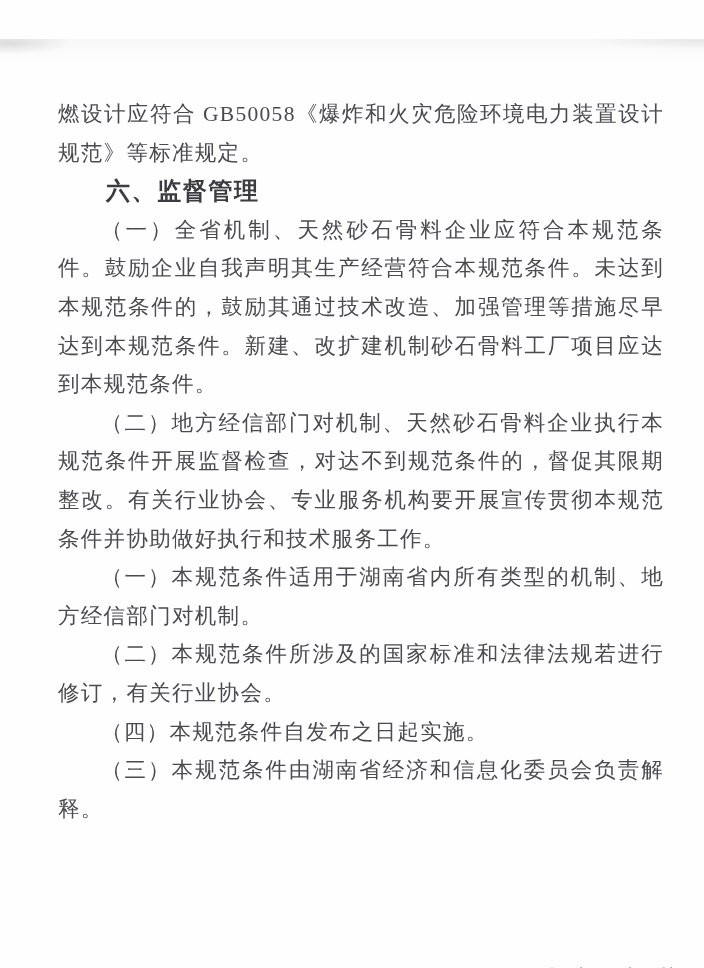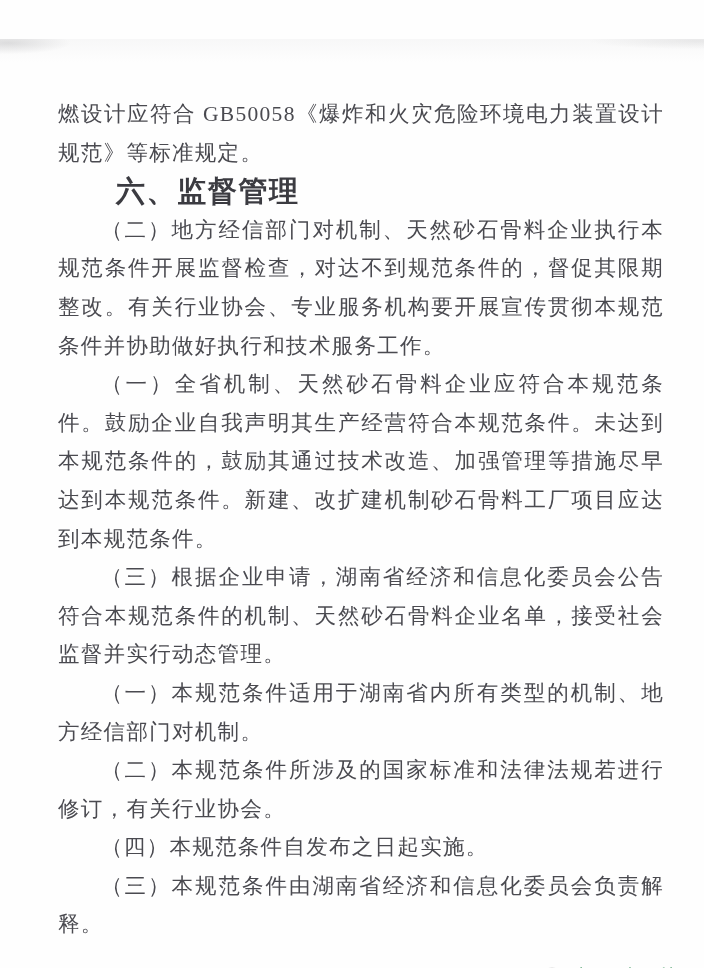--- a/index.html
+++ b/index.html
@@ -44,21 +44,21 @@
   }
   .para {
     margin: 0;
     text-indent: 2em;
   }
   .para.no-indent {
     text-indent: 0;
   }
   .section-heading {
     margin: 0;
-    font-size: 29px;
+    font-size: 24px;
     line-height: 38.6px;
     font-weight: bold;
     color: #3b3b41;
     text-indent: 2em;
     letter-spacing: 1.6px;
   }
   .footer {
     position: absolute;
     right: 0;
     bottom: 16px;
@@ -83,25 +83,24 @@
 </head>
 <body>
 
 <div class="page">
   <div class="doc-body">
 
     <p class="para no-indent">燃设计应符合 GB50058《爆炸和火灾危险环境电力装置设计规范》等标准规定。</p>
 
     <h3 class="section-heading">六、监督管理</h3>
 
+    <p class="para">（一）全省机制、天然砂石骨料企业应符合本规范条件。鼓励企业自我声明其生产经营符合本规范条件。未达到本规范条件的，鼓励其通过技术改造、加强管理等措施尽早达到本规范条件。新建、改扩建机制砂石骨料工厂项目应达到本规范条件。</p>
+
     <p class="para">（二）地方经信部门对机制、天然砂石骨料企业执行本规范条件开展监督检查，对达不到规范条件的，督促其限期整改。有关行业协会、专业服务机构要开展宣传贯彻本规范条件并协助做好执行和技术服务工作。</p>
 
-    <p class="para">（一）全省机制、天然砂石骨料企业应符合本规范条件。鼓励企业自我声明其生产经营符合本规范条件。未达到本规范条件的，鼓励其通过技术改造、加强管理等措施尽早达到本规范条件。新建、改扩建机制砂石骨料工厂项目应达到本规范条件。</p>
-
-    <p class="para">（三）根据企业申请，湖南省经济和信息化委员会公告符合本规范条件的机制、天然砂石骨料企业名单，接受社会监督并实行动态管理。</p>
 
 
     <p class="para">（一）本规范条件适用于湖南省内所有类型的机制、地方经信部门对机制。</p>
 
     <p class="para">（二）本规范条件所涉及的国家标准和法律法规若进行修订，有关行业协会。</p>
 
     <p class="para">（四）本规范条件自发布之日起实施。</p>
 
     <p class="para">（三）本规范条件由湖南省经济和信息化委员会负责解释。</p>
 

